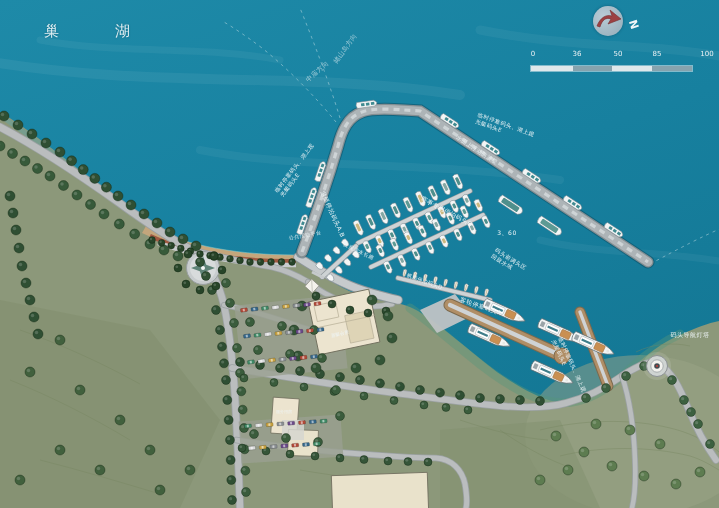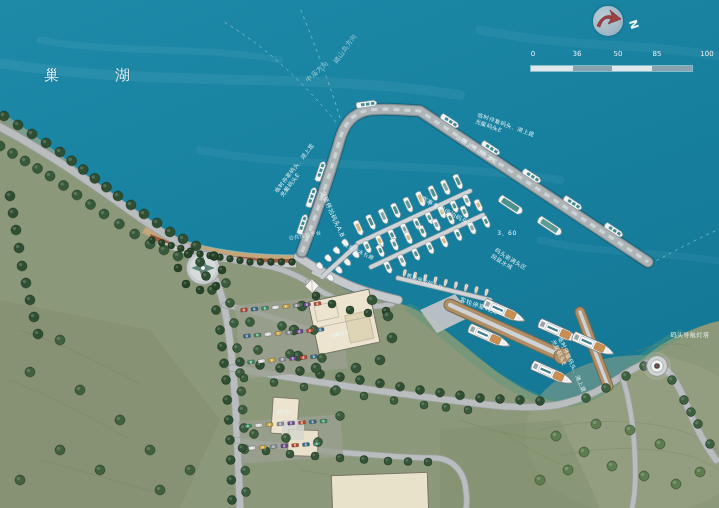--- a/index.html
+++ b/index.html
@@ -6,21 +6,21 @@
   .stage{position:relative;width:719px;height:508px;overflow:hidden;
     background:linear-gradient(160deg,#1e8aa8 0%,#17809f 45%,#12738f 100%);
     font-family:"DejaVu Sans",sans-serif;}
   svg#m{position:absolute;left:0;top:0;width:719px;height:508px;display:block;}
   #labels{position:absolute;left:0;top:0;width:719px;height:508px;pointer-events:none;}
   .lbl{position:absolute;transform:translate(-50%,-50%) rotate(var(--r,0deg));
     color:#eef5f7;white-space:nowrap;line-height:1.2;letter-spacing:.5px;
     font-family:"DejaVu Sans",sans-serif;}
   .lbl.dim{opacity:.62;}
   .lake{position:absolute;left:44px;top:22px;font-size:15px;letter-spacing:56px;
-    color:#e2f0f4;text-shadow:0 0 2px rgba(0,60,80,.4);margin-top:44px;}
+    color:#e2f0f4;text-shadow:0 0 2px rgba(0,60,80,.4);}
   
   .compass{position:absolute;left:593px;top:6px;width:58px;height:36px;}
   .compass .disc{position:absolute;left:0;top:0;width:30px;height:30px;border-radius:50%;
     background:radial-gradient(circle at 35% 35%,#b9ccd6,#93abb8);box-shadow:0 0 3px rgba(0,30,45,.35);}
   .compass .north{position:absolute;left:36px;top:12px;color:#f2f7f8;font-weight:bold;
     font-size:11px;transform:rotate(72deg);}
   
   .scalebar{position:absolute;left:526px;top:50px;width:176px;height:26px;color:#e8f0f3;}
   .scalebar .tick{position:absolute;top:0;font-size:7px;transform:translateX(-50%);}
   .bar{position:absolute;left:5px;top:16px;width:161px;height:5px;display:flex;

